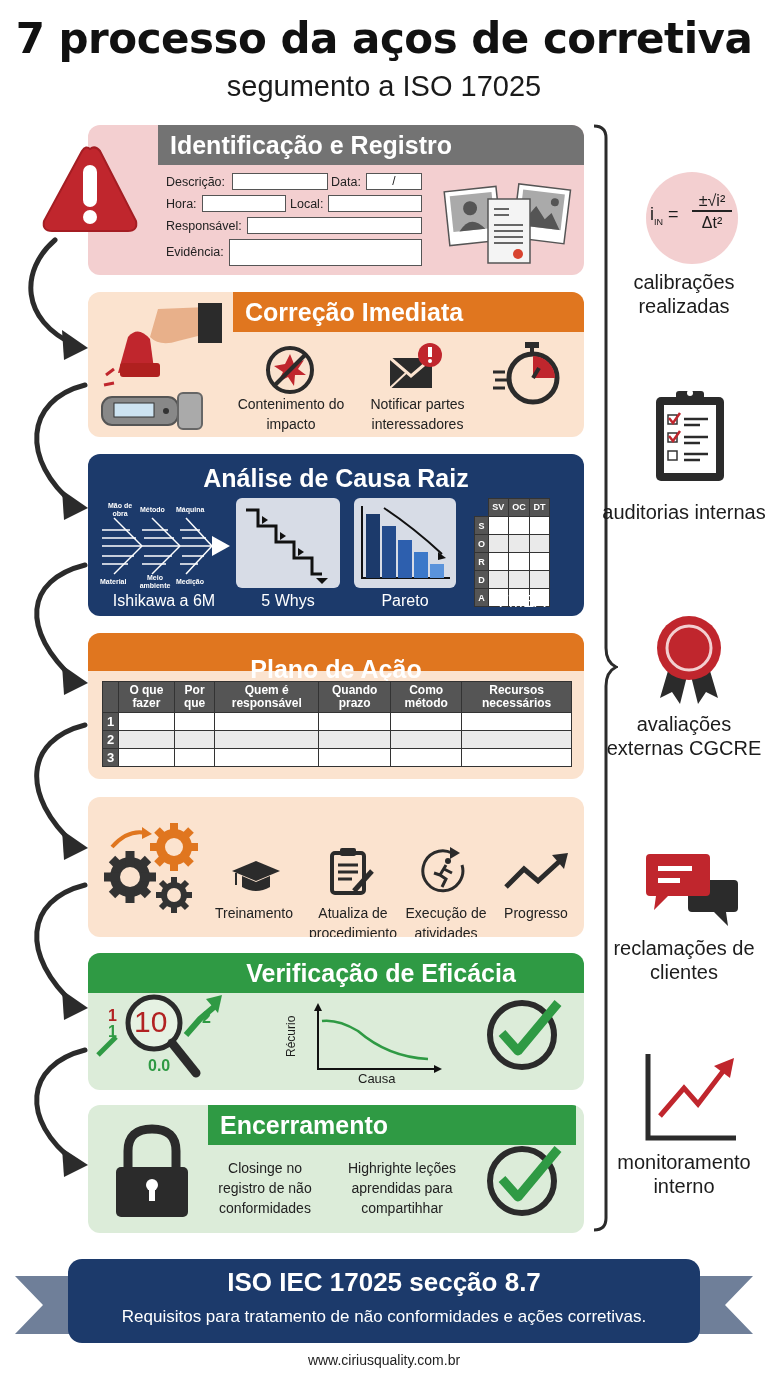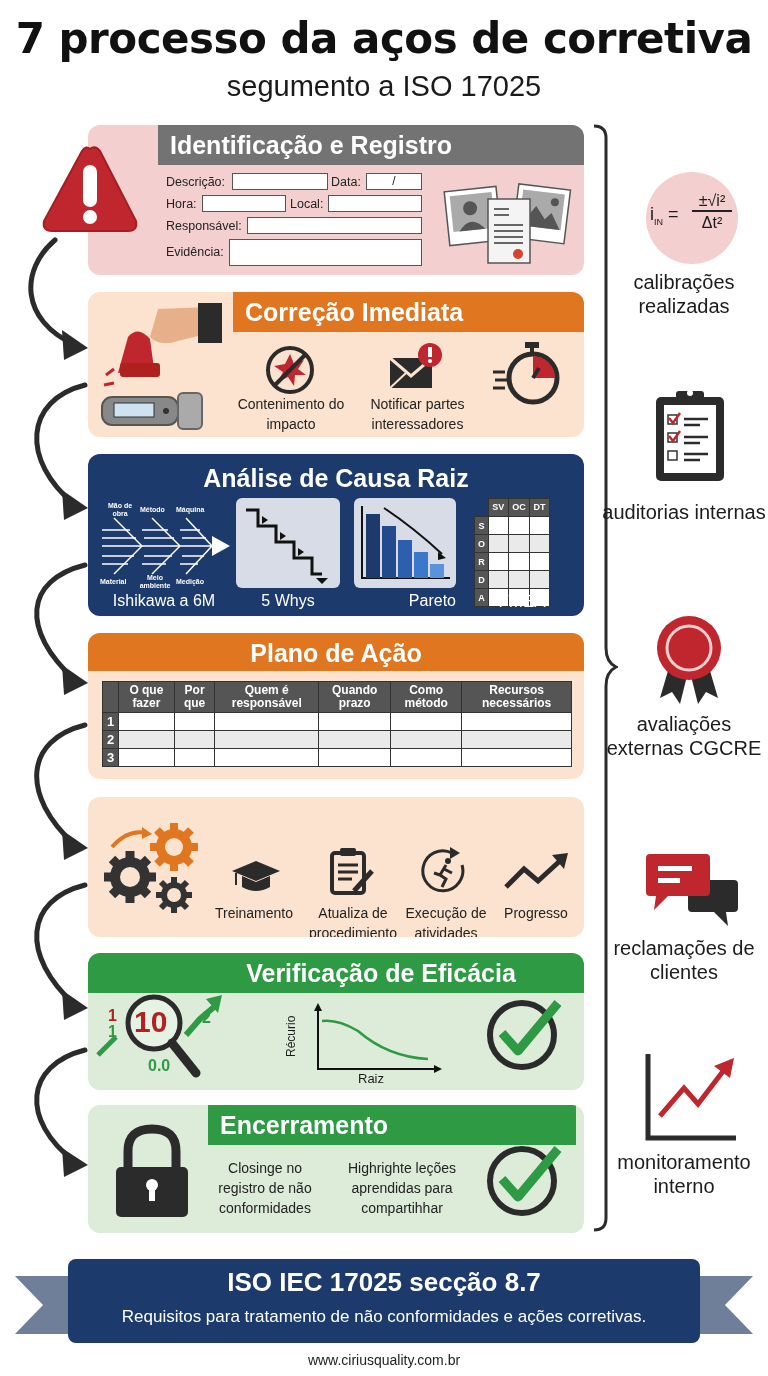--- a/index.html
+++ b/index.html
@@ -224,26 +224,26 @@
     <tr>
           <td class="n" style="font-size:9px;height:13px">A</td>
           <td></td>
           <td></td>
           <td></td>
         </tr>
   </tbody>
     </table>
   <div class="abs" style="left:6px;top:138px;width:140px;text-align:center;color:#fff;font-size:16px">Ishikawa a 6M</div>
   <div class="abs" style="left:148px;top:138px;width:104px;text-align:center;color:#fff;font-size:16px">5 Whys</div>
-  <div class="abs" style="left:266px;top:138px;width:102px;text-align:right;color:#fff;font-size:16px">Pareto</div>
+  <div class="abs" style="left:266px;top:138px;width:102px;text-align:center;color:#fff;font-size:16px">Pareto</div>
   <div class="abs" style="left:386px;top:138px;width:96px;text-align:center;color:#fff;font-size:17px">FMEA</div>
 </div>
 
 <div class="card" style="top:633px;height:146px;background:#fbe3cf">
-  <div class="hdr" style="left:0;top:0;width:496px;background:#e0761f;text-align:center;padding:0;height:38px">Plano de Ação</div>
+  <div class="hdr" style="left:0;top:0;width:496px;background:#e0761f;text-align:center;padding:16px;height:38px">Plano de Ação</div>
   <table class="tbl" style="left:14px;top:48px;width:470px">
     <tbody>
         <tr>
       <th style="width:16px"></th>
       <th>O que fazer</th>
       <th>Por que</th>
       <th>Quem é responsável</th>
       <th>Quando prazo</th>
       <th>Como método</th>
       <th>Recursos necessários</th>
@@ -347,33 +347,33 @@
 
 <div class="card" style="top:953px;height:137px;background:#dcecd9">
   <div class="hdr" style="left:0;top:0;width:496px;background:#2f9a44;text-align:center;padding-left:90px;height:40px">Verificação de Eficácia</div>
   <svg class="abs" style="left:6px;top:32px" width="140" height="100">
     <line x1="4" y1="70" x2="22" y2="52" stroke="#2f9a44" stroke-width="5"></line>
     <circle cx="60" cy="38" r="26" fill="#e6f2e3" stroke="#2b2b2b" stroke-width="5"></circle>
     <line x1="78" y1="58" x2="102" y2="88" stroke="#2b2b2b" stroke-width="9" stroke-linecap="round"></line>
     <polyline points="92,50 106,34 120,22" fill="none" stroke="#2f9a44" stroke-width="6"></polyline>
       <polygon points="112,14 128,10 124,28" fill="#2f9a44"></polygon>
   </svg>
-  <div class="abs" style="left:46px;top:52px;font-size:30px;font-weight:bold;color:#b22222">10</div>
+  <div class="abs" style="left:46px;top:52px;font-size:30px;font-weight:normal;color:#b22222">10</div>
   <div class="abs" style="left:20px;top:54px;font-size:16px;font-weight:bold;color:#b22222">1</div>
   <div class="abs" style="left:20px;top:70px;font-size:16px;font-weight:bold;color:#2f9a44">1</div>
   <div class="abs" style="left:114px;top:56px;font-size:16px;font-weight:bold;color:#2f9a44">2</div>
   <div class="abs" style="left:60px;top:104px;font-size:16px;font-weight:bold;color:#2f9a44">0.0</div>
   <svg class="abs" style="left:210px;top:50px" width="150" height="80">
     <polyline points="20,4 20,66 140,66" fill="none" stroke="#111" stroke-width="2"></polyline>
     <polygon points="16,8 20,0 24,8" fill="#111"></polygon>
       <polygon points="136,62 144,66 136,70" fill="#111"></polygon>
     <path d="M24 18 Q40 16 60 28 Q90 54 130 56" fill="none" stroke="#2f9a44" stroke-width="2.5"></path>
   </svg>
   <div class="abs" style="left:196px;top:76px;font-size:12px;transform:rotate(-90deg);transform-origin:left top;top:104px">Récurio</div>
-  <div class="abs" style="left:270px;top:118px;font-size:13px">Raiz</div>
+  <div class="abs" style="left:270px;top:118px;font-size:13px">Causa</div>
   <svg class="abs" style="left:396px;top:36px" width="84" height="84">
     <circle cx="38" cy="46" r="32" fill="none" stroke="#2b2b2b" stroke-width="6"></circle>
     <polyline points="18,44 34,62 74,14" fill="none" stroke="#2f9a44" stroke-width="9" stroke-linejoin="round"></polyline>
   </svg>
 </div>
 
 <div class="card" style="top:1105px;height:128px;background:#dcecd9">
   <div class="hdr" style="left:120px;top:0;width:368px;background:#2f9a44">Encerramento</div>
   <svg class="abs" style="left:24px;top:18px" width="80" height="98">
     <path d="M16 44 L16 28 Q16 6 40 6 Q64 6 64 28 L64 44" fill="none" stroke="#2b2b2b" stroke-width="9"></path>
@@ -443,17 +443,17 @@
   <polyline points="4,2 4,86 92,86" fill="none" stroke="#2b2b2b" stroke-width="5"></polyline>
   <polyline points="16,64 40,36 54,52 80,18" fill="none" stroke="#c0262d" stroke-width="5"></polyline>
   <polygon points="70,14 90,6 86,26" fill="#c0262d"></polygon>
 </svg>
 <div class="side" style="top:1150px">monitoramento interno</div>
 
 <svg class="abs" style="left:15px;top:1270px" width="738" height="70">
   <polygon points="0,6 62,6 62,64 0,64 28,35" fill="#6f7f99"></polygon>
   <polygon points="738,6 676,6 676,64 738,64 710,35" fill="#6f7f99"></polygon>
 </svg>
-<div class="abs navy" style="left:68px;top:1259px;width:632px;height:84px;border-radius:8px">
+<div class="abs navy" style="left:68px;top:1259px;width:632px;height:84px;border-radius:14px">
   <div class="abs" style="left:0;top:8px;width:632px;text-align:center;color:#fff;font-weight:bold;font-size:26px;font-family:'Liberation Sans',sans-serif">ISO IEC 17025 secção 8.7</div>
   <div class="abs" style="left:0;top:48px;width:632px;text-align:center;color:#fff;font-size:17px">Requisitos para tratamento de não conformidades e ações corretivas.</div>
 </div>
 <div class="abs" style="left:0;top:1352px;width:768px;text-align:center;font-size:14px;color:#222">www.ciriusquality.com.br</div>
 
 </body></html>

